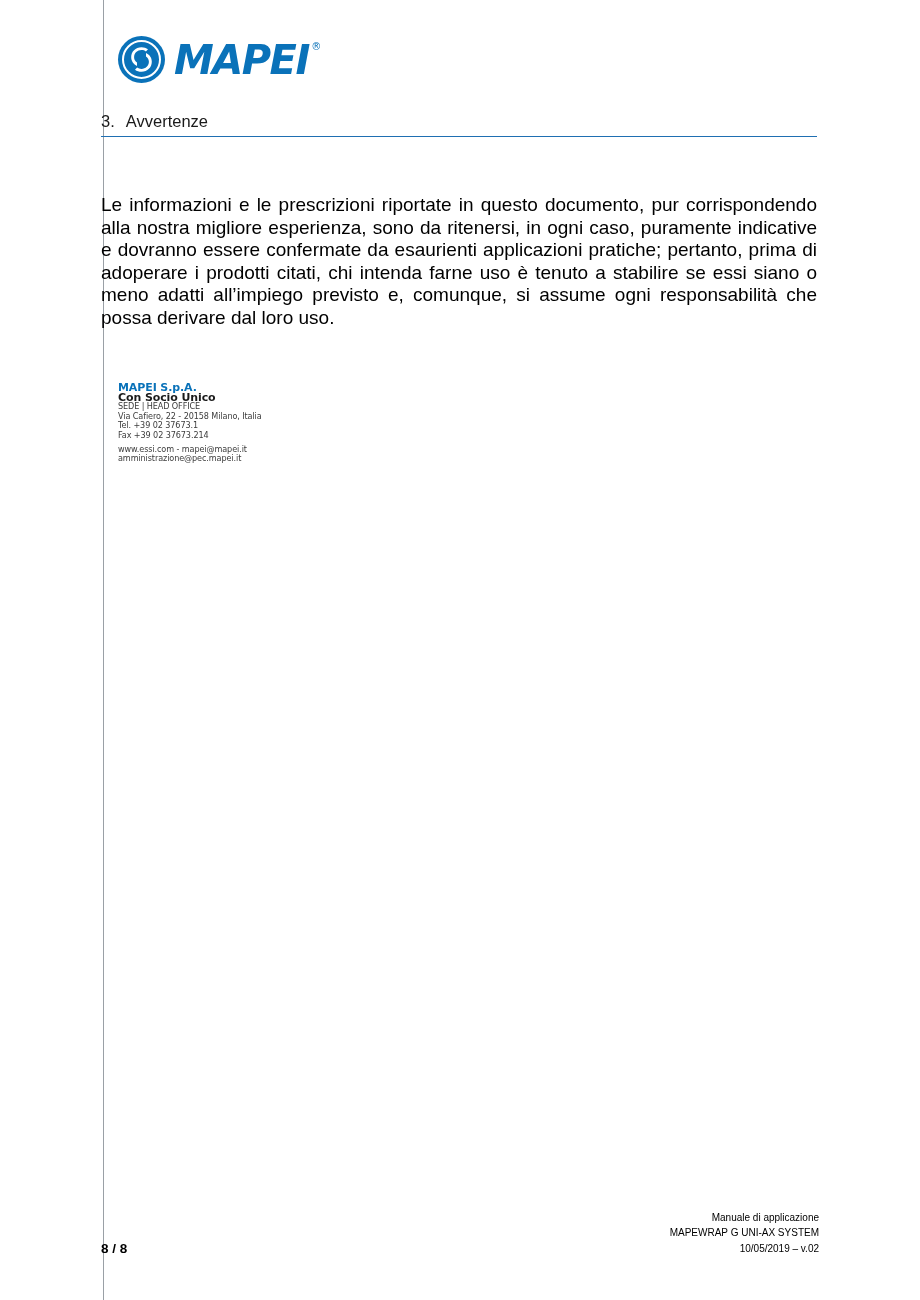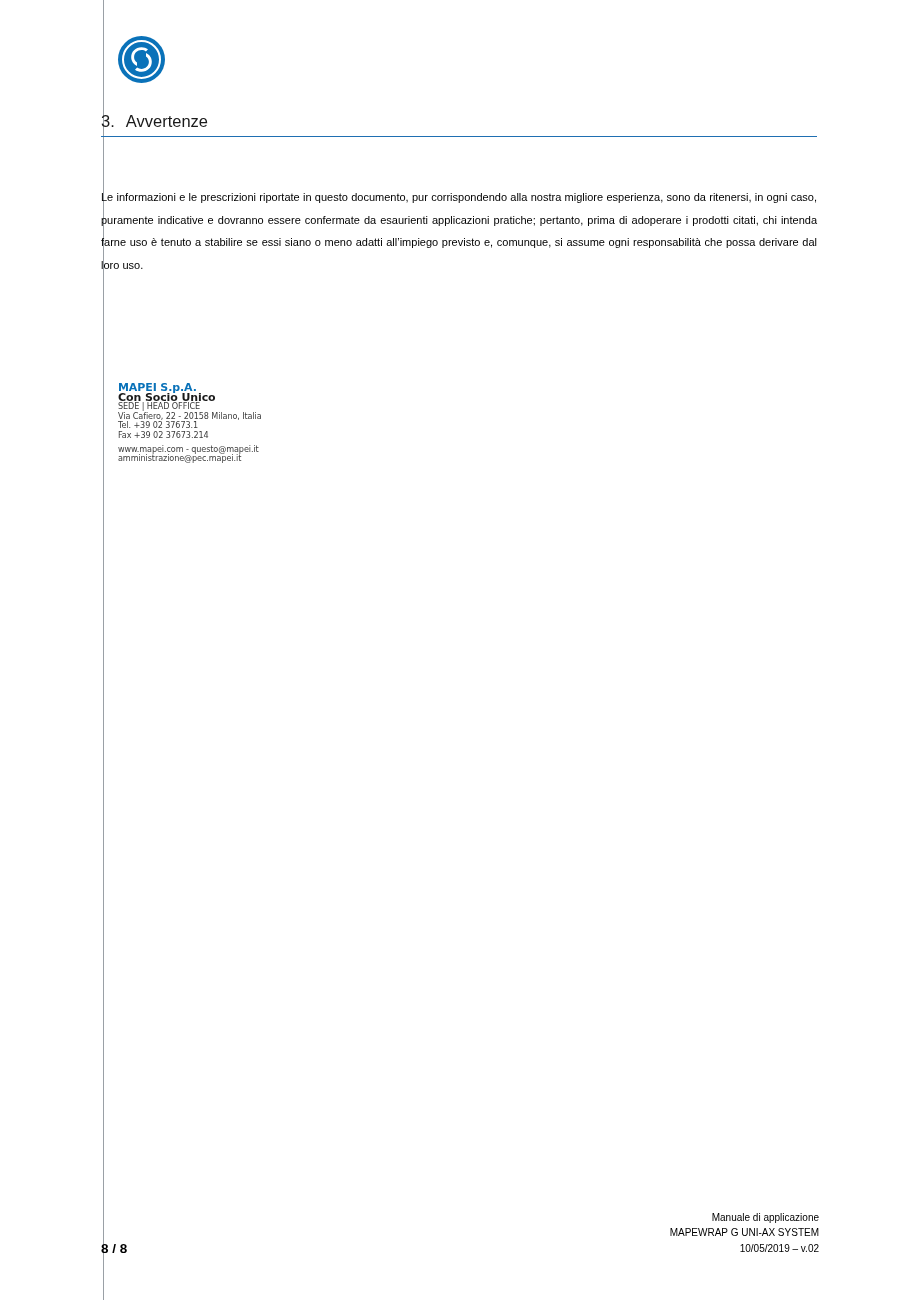--- a/index.html
+++ b/index.html
@@ -100,21 +100,21 @@
   }
   .section-heading .num { font-size: 16.5px; }
   .section-heading .title { font-size: 16.5px; }
 
   
   .body-par {
     position: absolute;
     left: 101px;
     top: 175px;
     width: 716px;
-    font-size: 11px;
+    font-size: 19px;
     line-height: 22.6px;
     text-align: justify;
     color: #000000;
   }
 
   
   .address {
     position: absolute;
     left: 118px;
     top: 383px;
@@ -164,38 +164,41 @@
   <div class="left-rule"></div>
 
   <div class="logo-block">
     <div class="logo-mark">
       <div class="inner-ring"></div>
       <svg class="swirl" viewBox="0 0 25 27">
         <path d="M12.5 1.2 C6.5 1.2 2.2 5.6 2.2 11.2 C2.2 15.2 4.6 18.4 8.0 19.9 L8.0 16.6 C6.2 15.4 5.1 13.5 5.1 11.2 C5.1 7.2 8.4 4.1 12.5 4.1 C14.2 4.1 15.7 4.6 16.9 5.5 L19.0 3.3 C17.2 2.0 15.0 1.2 12.5 1.2 Z" fill="#ffffff"></path>
         <path d="M12.5 25.8 C18.5 25.8 22.8 21.4 22.8 15.8 C22.8 11.8 20.4 8.6 17.0 7.1 L17.0 10.4 C18.8 11.6 19.9 13.5 19.9 15.8 C19.9 19.8 16.6 22.9 12.5 22.9 C10.8 22.9 9.3 22.4 8.1 21.5 L6.0 23.7 C7.8 25.0 10.0 25.8 12.5 25.8 Z" fill="#ffffff"></path>
       </svg>
     </div>
+    <div class="logo-word">
+      <span>MAPEI</span><span class="logo-reg">®</span>
+    </div>
   </div>
 
   <div class="section-heading">
     <span class="num">3.</span>
     <span class="title">Avvertenze</span>
   </div>
 
   <p class="body-par">Le informazioni e le prescrizioni riportate in questo documento, pur corrispondendo alla nostra migliore esperienza, sono da ritenersi, in ogni caso, puramente indicative e dovranno essere confermate da esaurienti applicazioni pratiche; pertanto, prima di adoperare i prodotti citati, chi intenda farne uso è tenuto a stabilire se essi siano o meno adatti all’impiego previsto e, comunque, si assume ogni responsabilità che possa derivare dal loro uso.</p>
 
   <div class="address">
     <div class="l1">MAPEI S.p.A.</div>
     <div class="l2">Con Socio Unico</div>
     <div>SEDE | HEAD OFFICE</div>
     <div>Via Cafiero, 22 - 20158 Milano, Italia</div>
     <div>Tel. +39 02 37673.1</div>
     <div>Fax +39 02 37673.214</div>
     <div class="gap"></div>
-    <div>www.mapei.com - questo@mapei.it</div>
+    <div>www.essi.com - mapei@mapei.it</div>
     <div>amministrazione@pec.mapei.it</div>
   </div>
 
   <div class="footer-page">8 / 8</div>
   <div class="footer-right">
     <div>Manuale di applicazione</div>
     <div>MAPEWRAP G UNI-AX SYSTEM</div>
     <div>10/05/2019 – v.02</div>
   </div>
 

